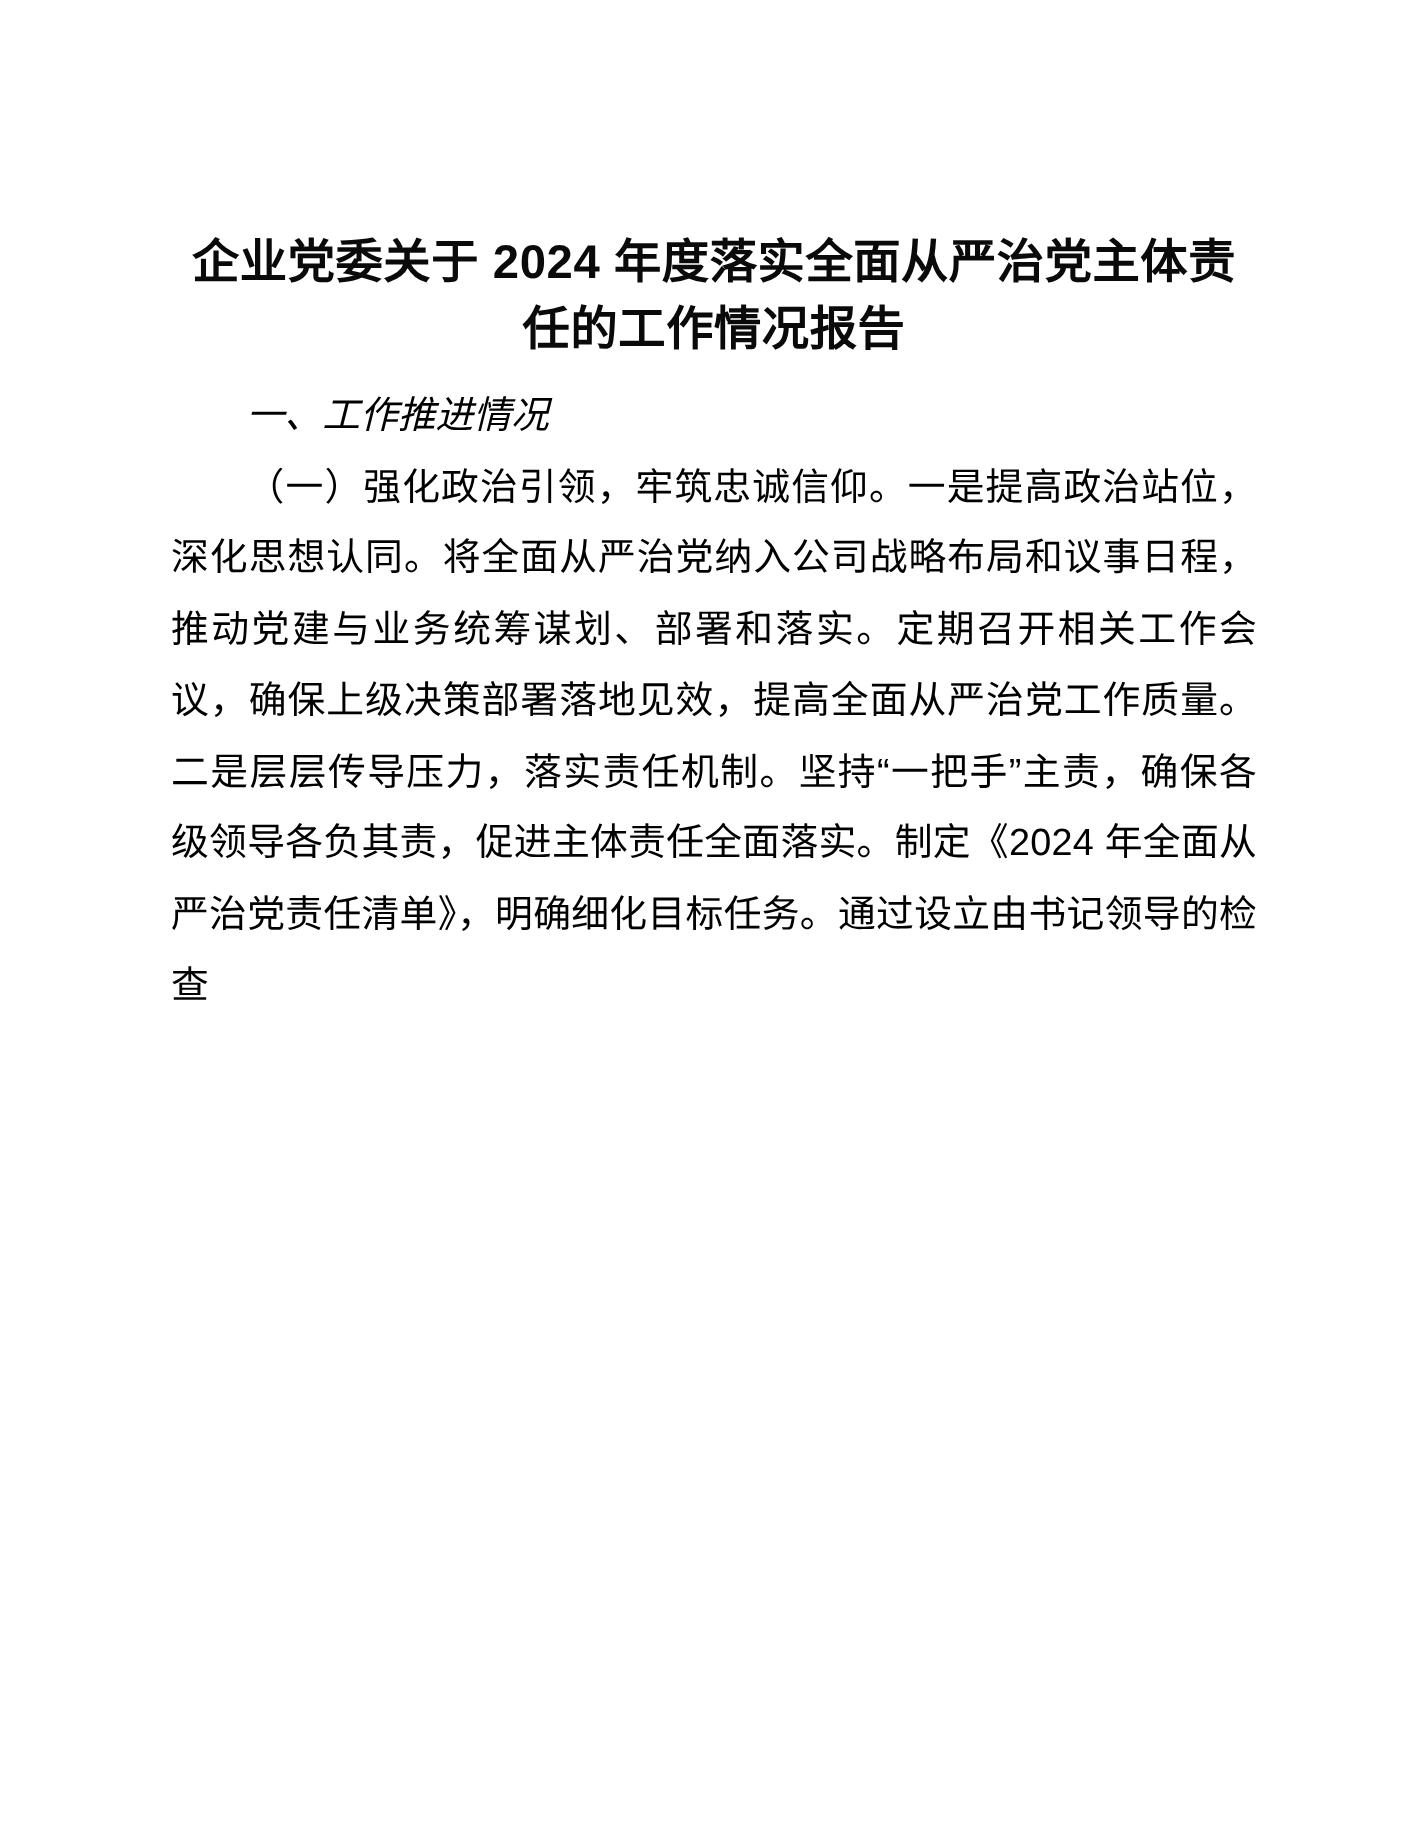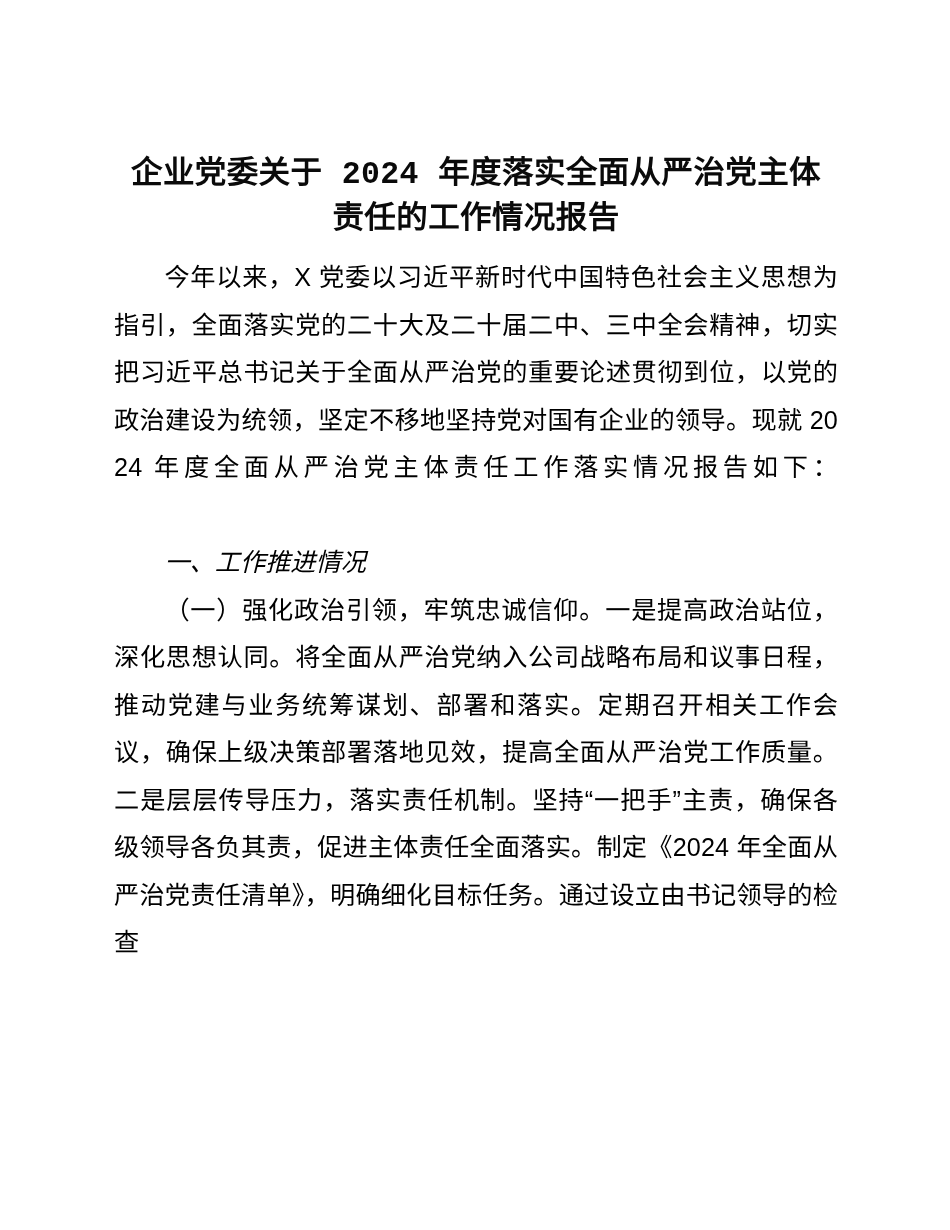--- a/index.html
+++ b/index.html
@@ -23,21 +23,21 @@
   }
 
   .doc-body {
     position: absolute;
     left: 114px;
     top: 152px;
     width: 724px;
   }
 
   .doc-title {
-    font-family: Liberation Mono, monospace;
+    font-family: Liberation Sans, sans-serif;
     font-weight: 700;
     font-size: 31.5px;
     line-height: 45px;
     text-align: center;
     letter-spacing: 0.4px;
     margin: 0 0 12px 0;
     padding: 0 4px;
     color: #0a0a0a;
   }
 
@@ -79,21 +79,20 @@
   }
 </style>
 </head>
 <body>
 
 <div class="page">
   <div class="doc-body">
 
     <h1 class="doc-title">企业党委关于 2024 年度落实全面从严治党主体责任的工作情况报告</h1>
 
-    <p class="para indent-2">今年以来，X 党委以习近平新时代中国特色社会主义思想为指引，全面落实党的二十大及二十届二中、三中全会精神，切实把习近平总书记关于全面从严治党的重要论述贯彻到位，以党的政治建设为统领，坚定不移地坚持党对国有企业的领导。现就 2024 年度全面从严治党主体责任工作落实情况报告如下：</p>
 
     <p class="heading-line">一、工作推进情况</p>
 
 
     <p class="para indent-2">（一）强化政治引领，牢筑忠诚信仰。一是提高政治站位，深化思想认同。将全面从严治党纳入公司战略布局和议事日程，推动党建与业务统筹谋划、部署和落实。定期召开相关工作会议，确保上级决策部署落地见效，提高全面从严治党工作质量。二是层层传导压力，落实责任机制。坚持“一把手”主责，确保各级领导各负其责，促进主体责任全面落实。制定《2024 年全面从严治党责任清单》，明确细化目标任务。通过设立由书记领导的检查</p>
 
   </div>
 </div>
 
 </body></html>

